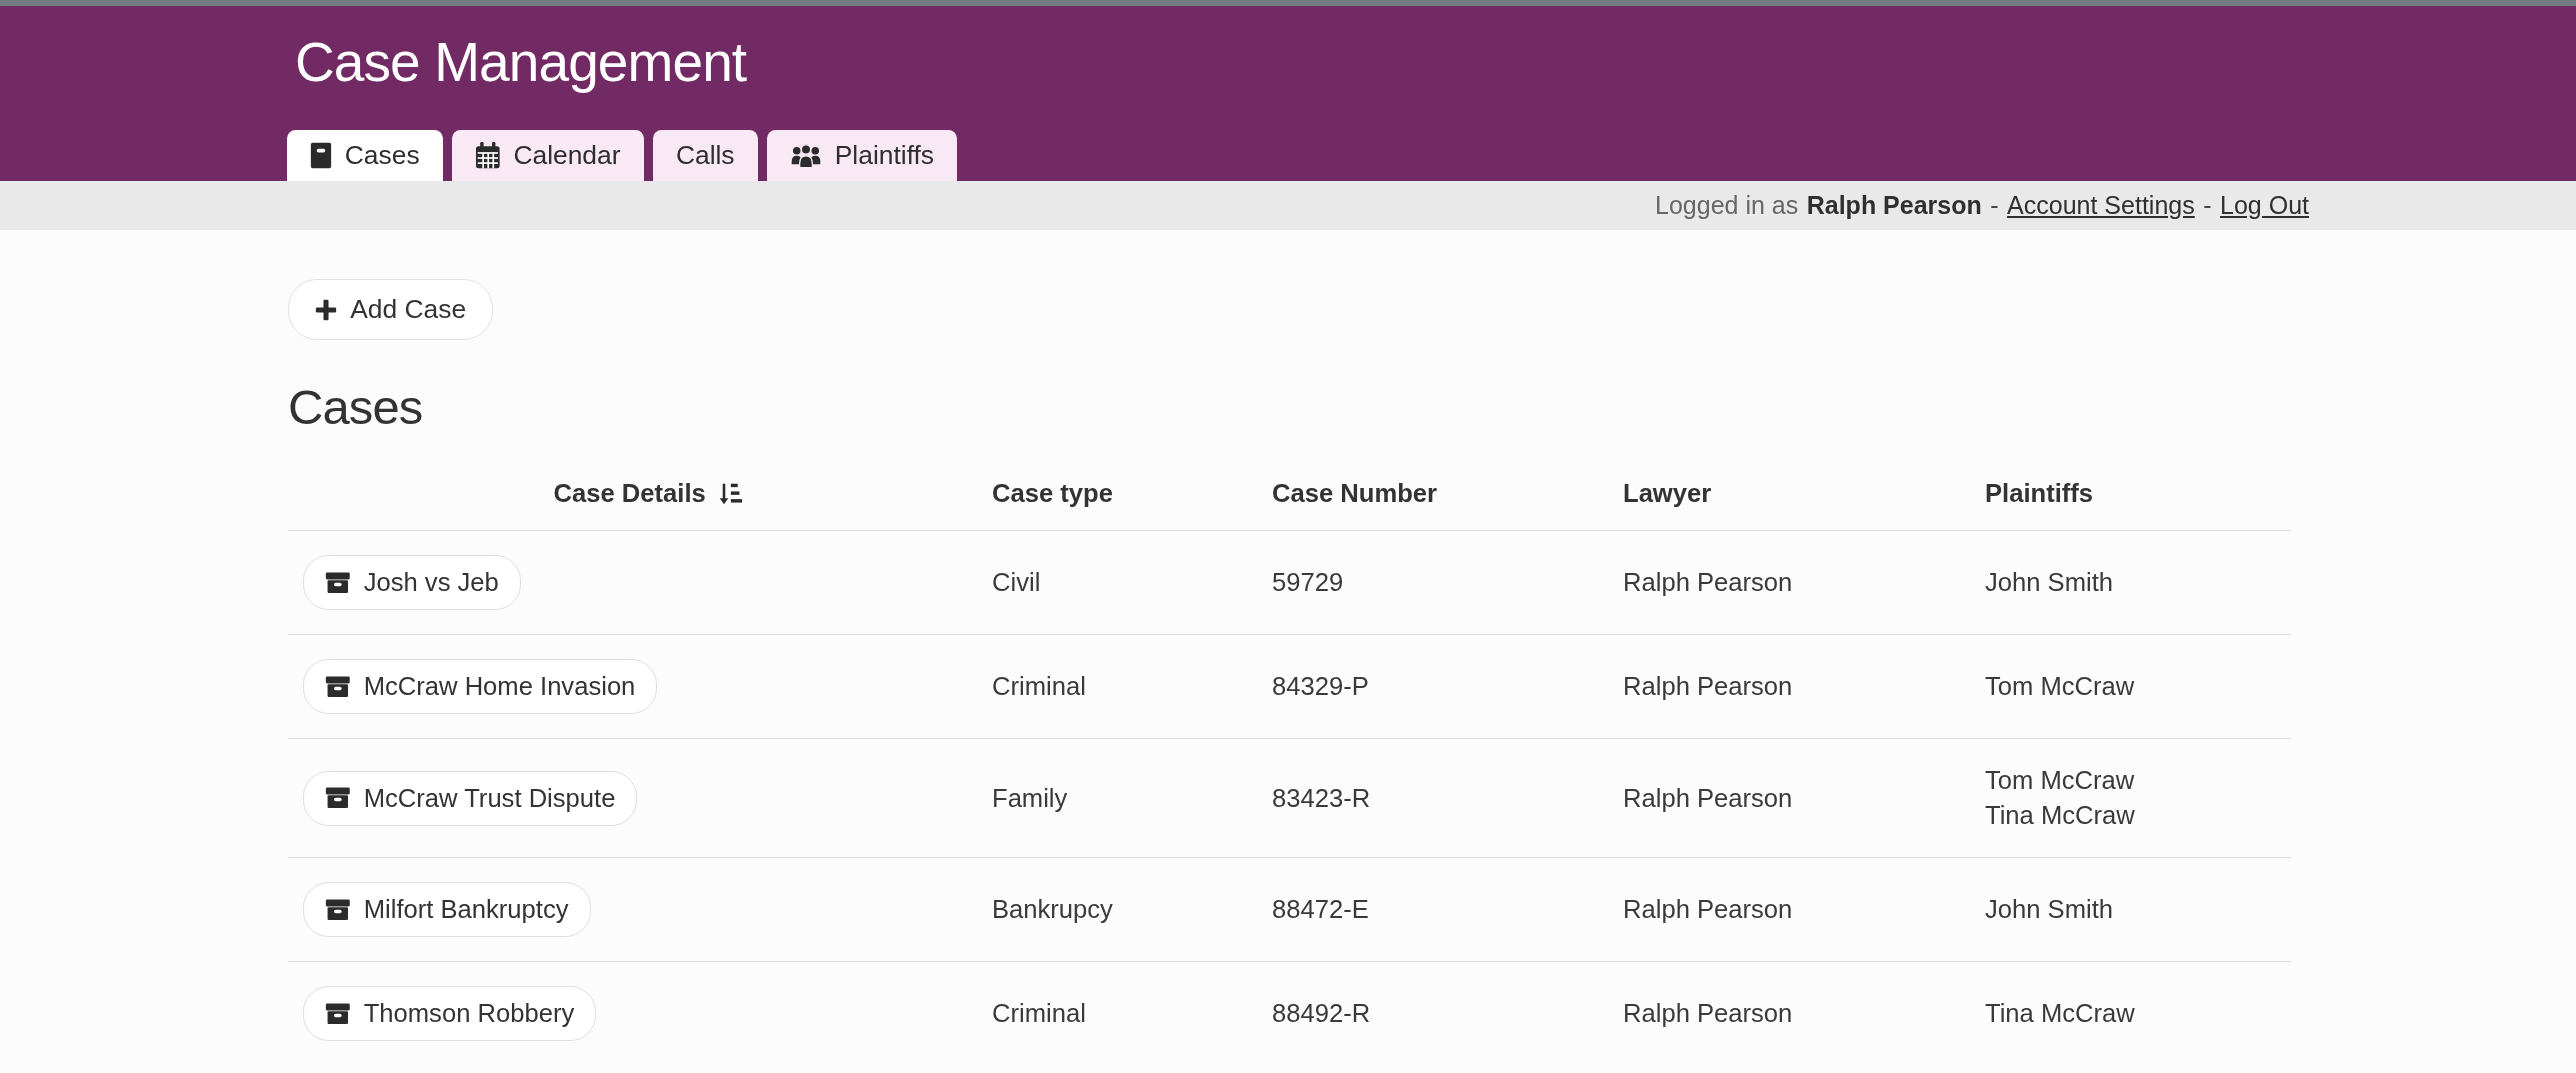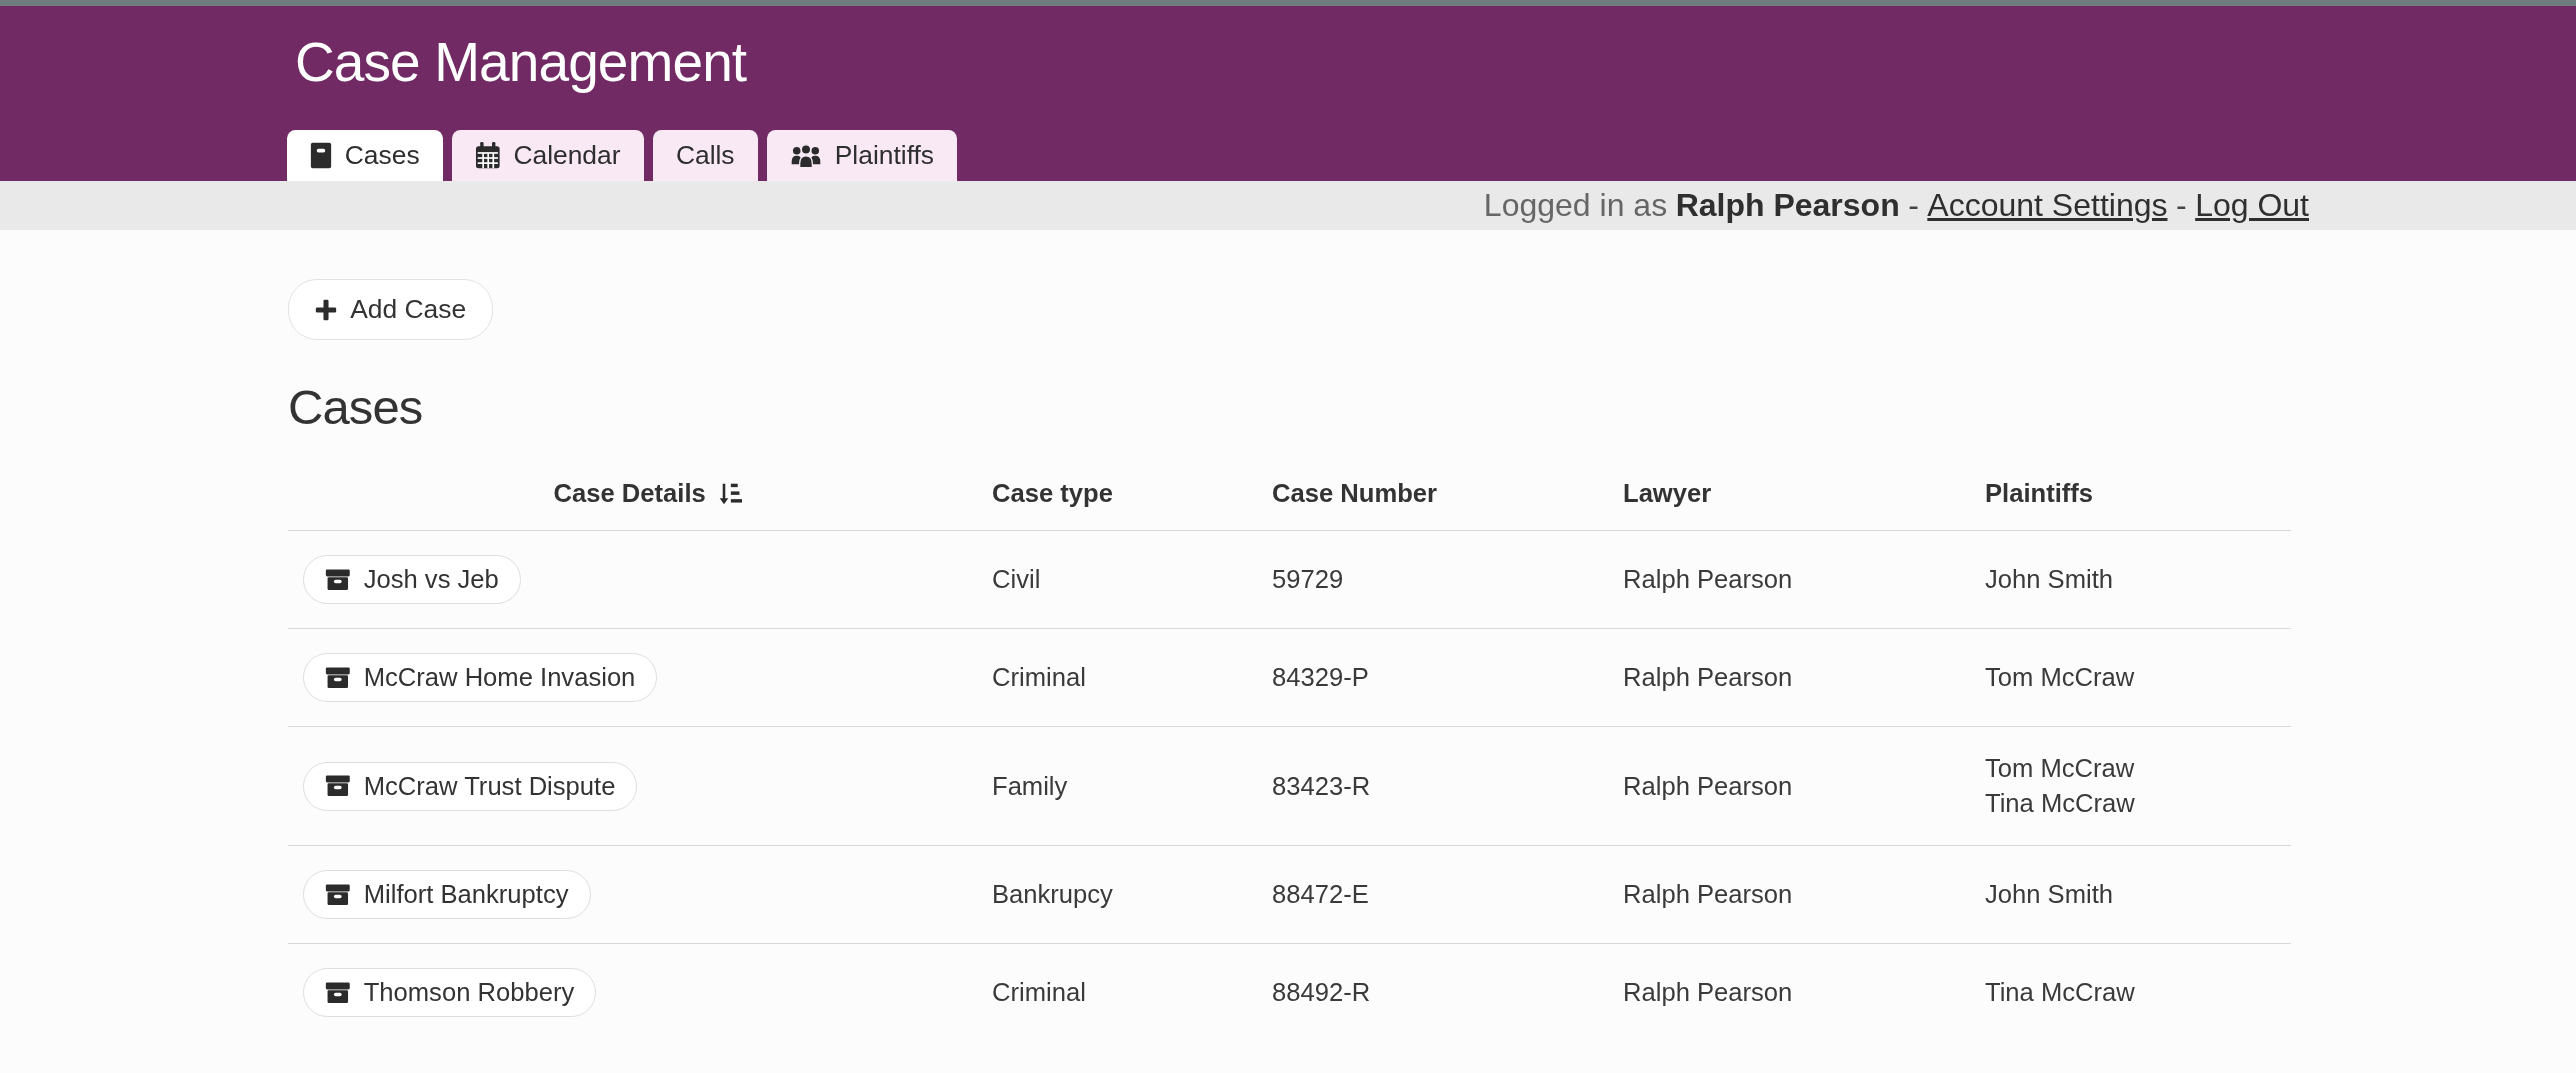--- a/index.html
+++ b/index.html
@@ -23,21 +23,21 @@
     height: 51px; padding: 0 23px;
     background: #f8e9f5; border-radius: 8.5px 8.5px 0 0;
     font-size: 26.4px; color: #2e2e2e; cursor: pointer; white-space: nowrap;
   }
   .tab.active { background: #ffffff; }
   .tab svg { display: block; }
 
   .userbar {
     height: 49px; background: #e9e9e9;
     display: flex; align-items: center; justify-content: flex-end;
-    padding-right: 267px; font-size: 32px; color: #666666;
+    padding-right: 267px; font-size: 25px; color: #666666;
   }
   .userbar .uname { color: #2f2f2f; font-weight: 700; margin: 0 0 0 8.5px; }
   .userbar .dash { margin: 0 8.5px; color: #444; }
   .userbar a { color: #2f2f2f; text-decoration: underline; cursor: pointer; }
 
   main { padding-left: 288px; }
   .add-case {
     margin-top: 49px; display: inline-flex; align-items: center; gap: 12.8px;
     height: 61px; padding: 0 26.4px;
     background: #ffffff; border: 1.7px solid #e2e2e2; border-radius: 29px;
@@ -52,21 +52,21 @@
   .thead, .trow {
     display: grid;
     grid-template-columns: 704px 280px 351px 362px 1fr;
     align-items: center;
   }
   .thead { padding: 44px 0 22px 0; font-weight: 700; font-size: 25.6px; color: #333333; }
   .th.c1 { padding-left: 15.3px; display: flex; align-items: center; gap: 12px; cursor: pointer; justify-content: center; }
   .trow { border-top: 1.7px solid #d9d9d9; padding: 24px 0; font-size: 25.6px; color: #3a3a3a; }
   .case-pill {
     display: inline-flex; align-items: center; gap: 12.8px;
-    height: 49px; padding: 0 21px; margin-left: 15.3px;
+    height: 55px; padding: 0 21px; margin-left: 15.3px;
     background: #ffffff; border: 1.7px solid #dedede; border-radius: 25.6px;
     font-size: 25.6px; color: #333333; cursor: pointer; white-space: nowrap;
   }
   .plaintiffs-cell { line-height: 35px; }
   .icon { flex: 0 0 auto; }
 </style>
 </head>
 <body>
 
 <div class="top-strip"></div>

